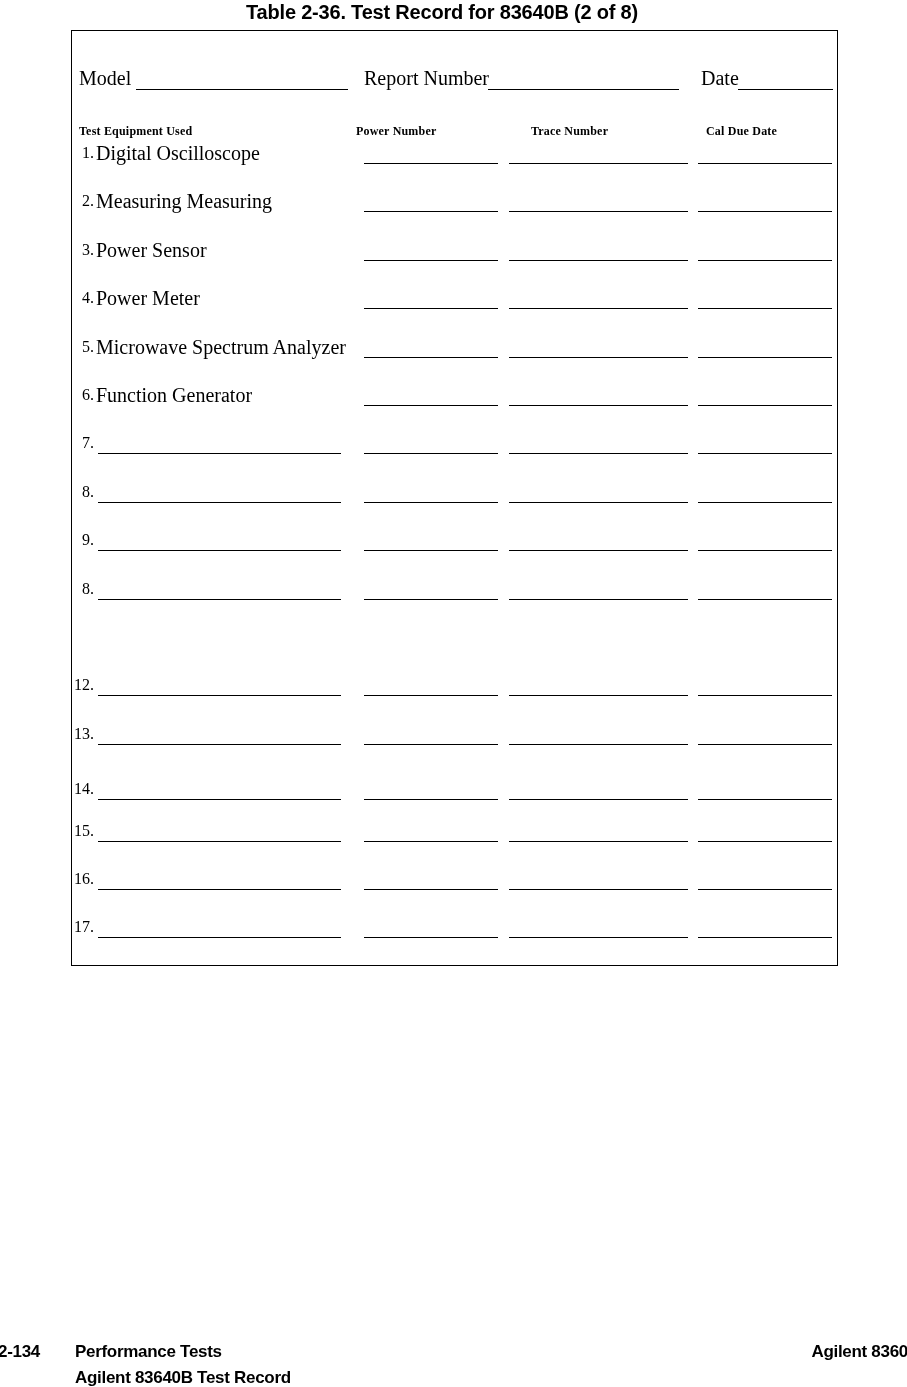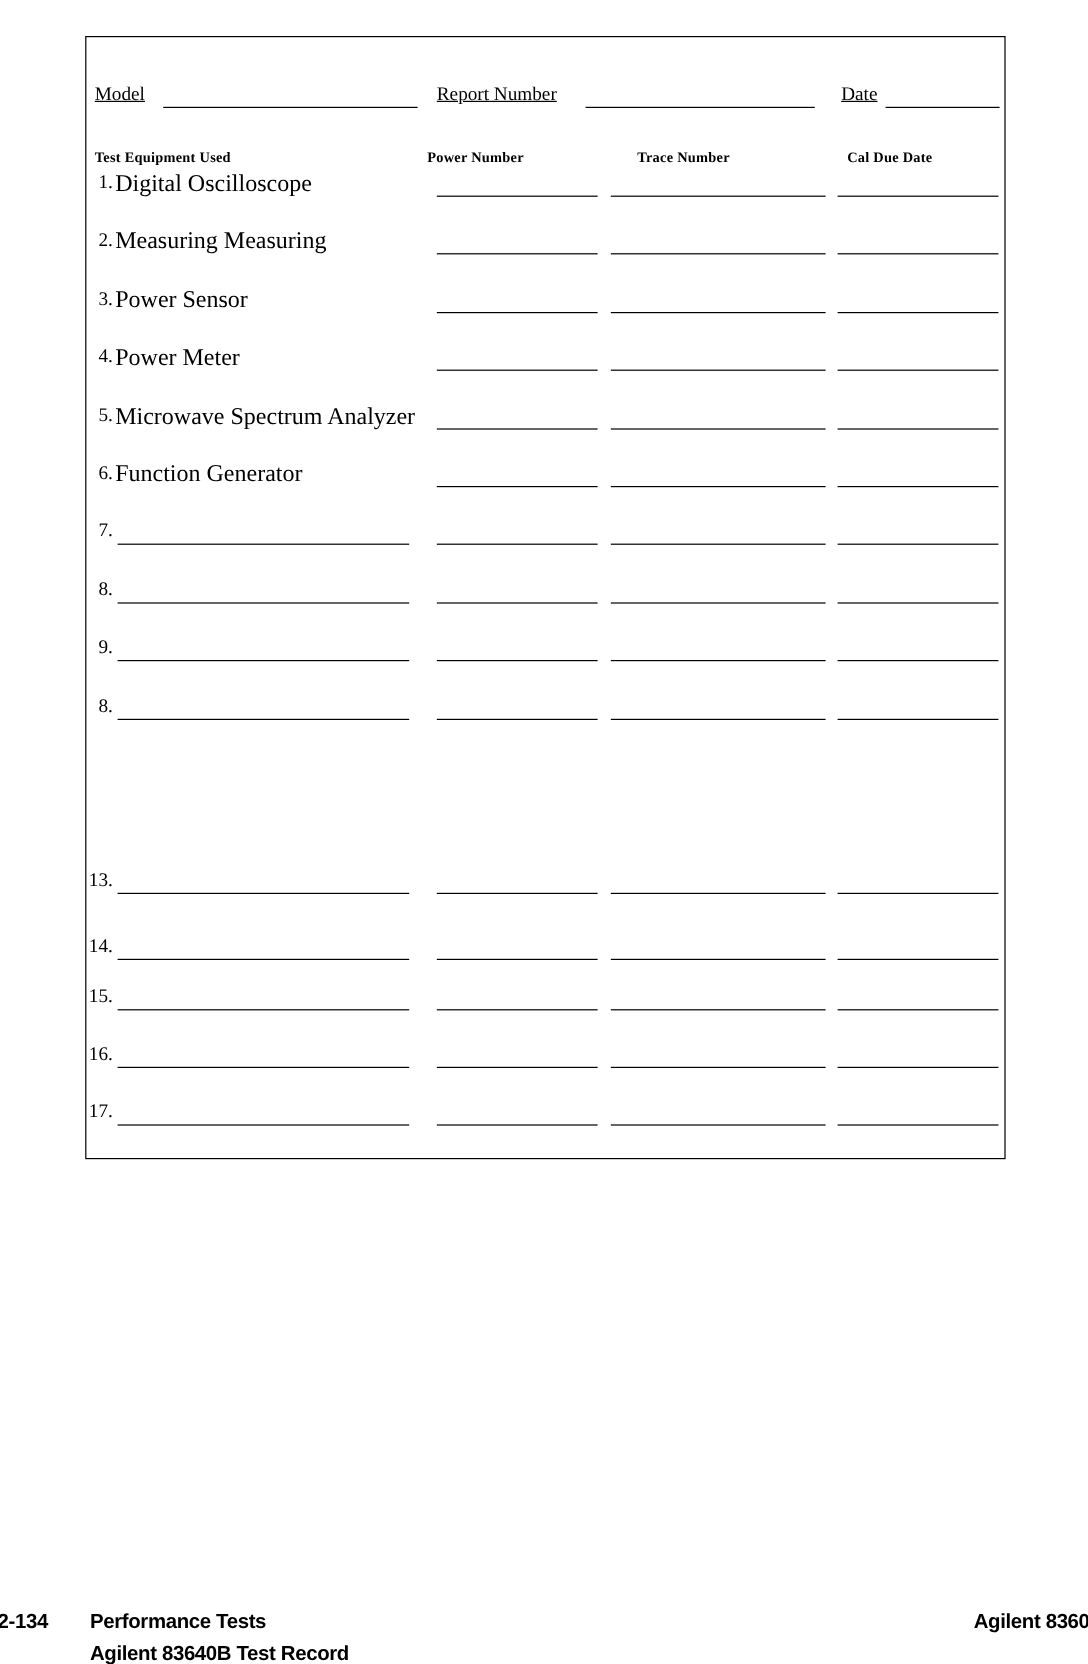--- a/index.html
+++ b/index.html
@@ -6,21 +6,21 @@
   .page{position:relative;width:907px;height:1387px;background:#ffffff;color:#000;
         font-family:"Liberation Serif", serif;overflow:hidden;}
 
   .title{position:absolute;top:1px;left:0;width:884px;text-align:center;
          font-family:"Liberation Sans", sans-serif;font-weight:bold;font-size:20px;
          letter-spacing:-0.2px;white-space:nowrap;}
 
   .box{position:absolute;left:71px;top:30px;width:767px;height:936px;
        border:1.8px solid #000;box-sizing:border-box;}
 
-  .lbl{position:absolute;font-size:16px;line-height:19px;white-space:nowrap;text-decoration:underline;}
+  .lbl{position:absolute;font-size:20px;line-height:19px;white-space:nowrap;}
   .hdr{position:absolute;top:90px;font-size:12px;line-height:20px;font-weight:bold;
        letter-spacing:0.2px;white-space:nowrap;}
 
   .blank{position:absolute;height:18px;border-bottom:1.6px solid #000;}
 
   .tf-lbl{top:38px;}
   .tf-blank{top:40px;}
 
   .row{position:absolute;left:0;width:100%;height:21px;}
   .row .num{position:absolute;left:0;width:22px;bottom:3px;font-size:16px;
@@ -33,20 +33,21 @@
   .row .c4{left:626px;width:134px;bottom:0;}
 
   .footer-text{position:absolute;font-family:"Liberation Sans", sans-serif;
                font-weight:bold;font-size:17px;letter-spacing:-0.3px;white-space:nowrap;}
 </style>
 </head>
 <body>
 
 <div class="page">
 
+  <div class="title">Table 2-36. Test Record for 83640B (2 of 8)</div>
 
   <div class="box">
 
     <span class="lbl tf-lbl" style="left:7px">Model</span>
     <span class="blank tf-blank" style="left:64px;width:212px"></span>
 
     <span class="lbl tf-lbl" style="left:292px">Report Number</span>
     <span class="blank tf-blank" style="left:416px;width:191px"></span>
 
     <span class="lbl tf-lbl" style="left:629px">Date</span>
@@ -130,20 +131,28 @@
     <span class="blank c4"></span>
   </div>
       <div class="row" style="top: 547.6px;">
     <span class="num">8.</span>
 
     <span class="blank c1"></span>
     <span class="blank c2"></span>
     <span class="blank c3"></span>
     <span class="blank c4"></span>
   </div>
+      <div class="row" style="top: 644.4px;">
+    <span class="num">12.</span>
+
+    <span class="blank c1"></span>
+    <span class="blank c2"></span>
+    <span class="blank c3"></span>
+    <span class="blank c4"></span>
+  </div>
       <div class="row" style="top: 692.8px;">
     <span class="num">13.</span>
 
     <span class="blank c1"></span>
     <span class="blank c2"></span>
     <span class="blank c3"></span>
     <span class="blank c4"></span>
   </div>
       <div class="row" style="top: 748px;">
     <span class="num">14.</span>

